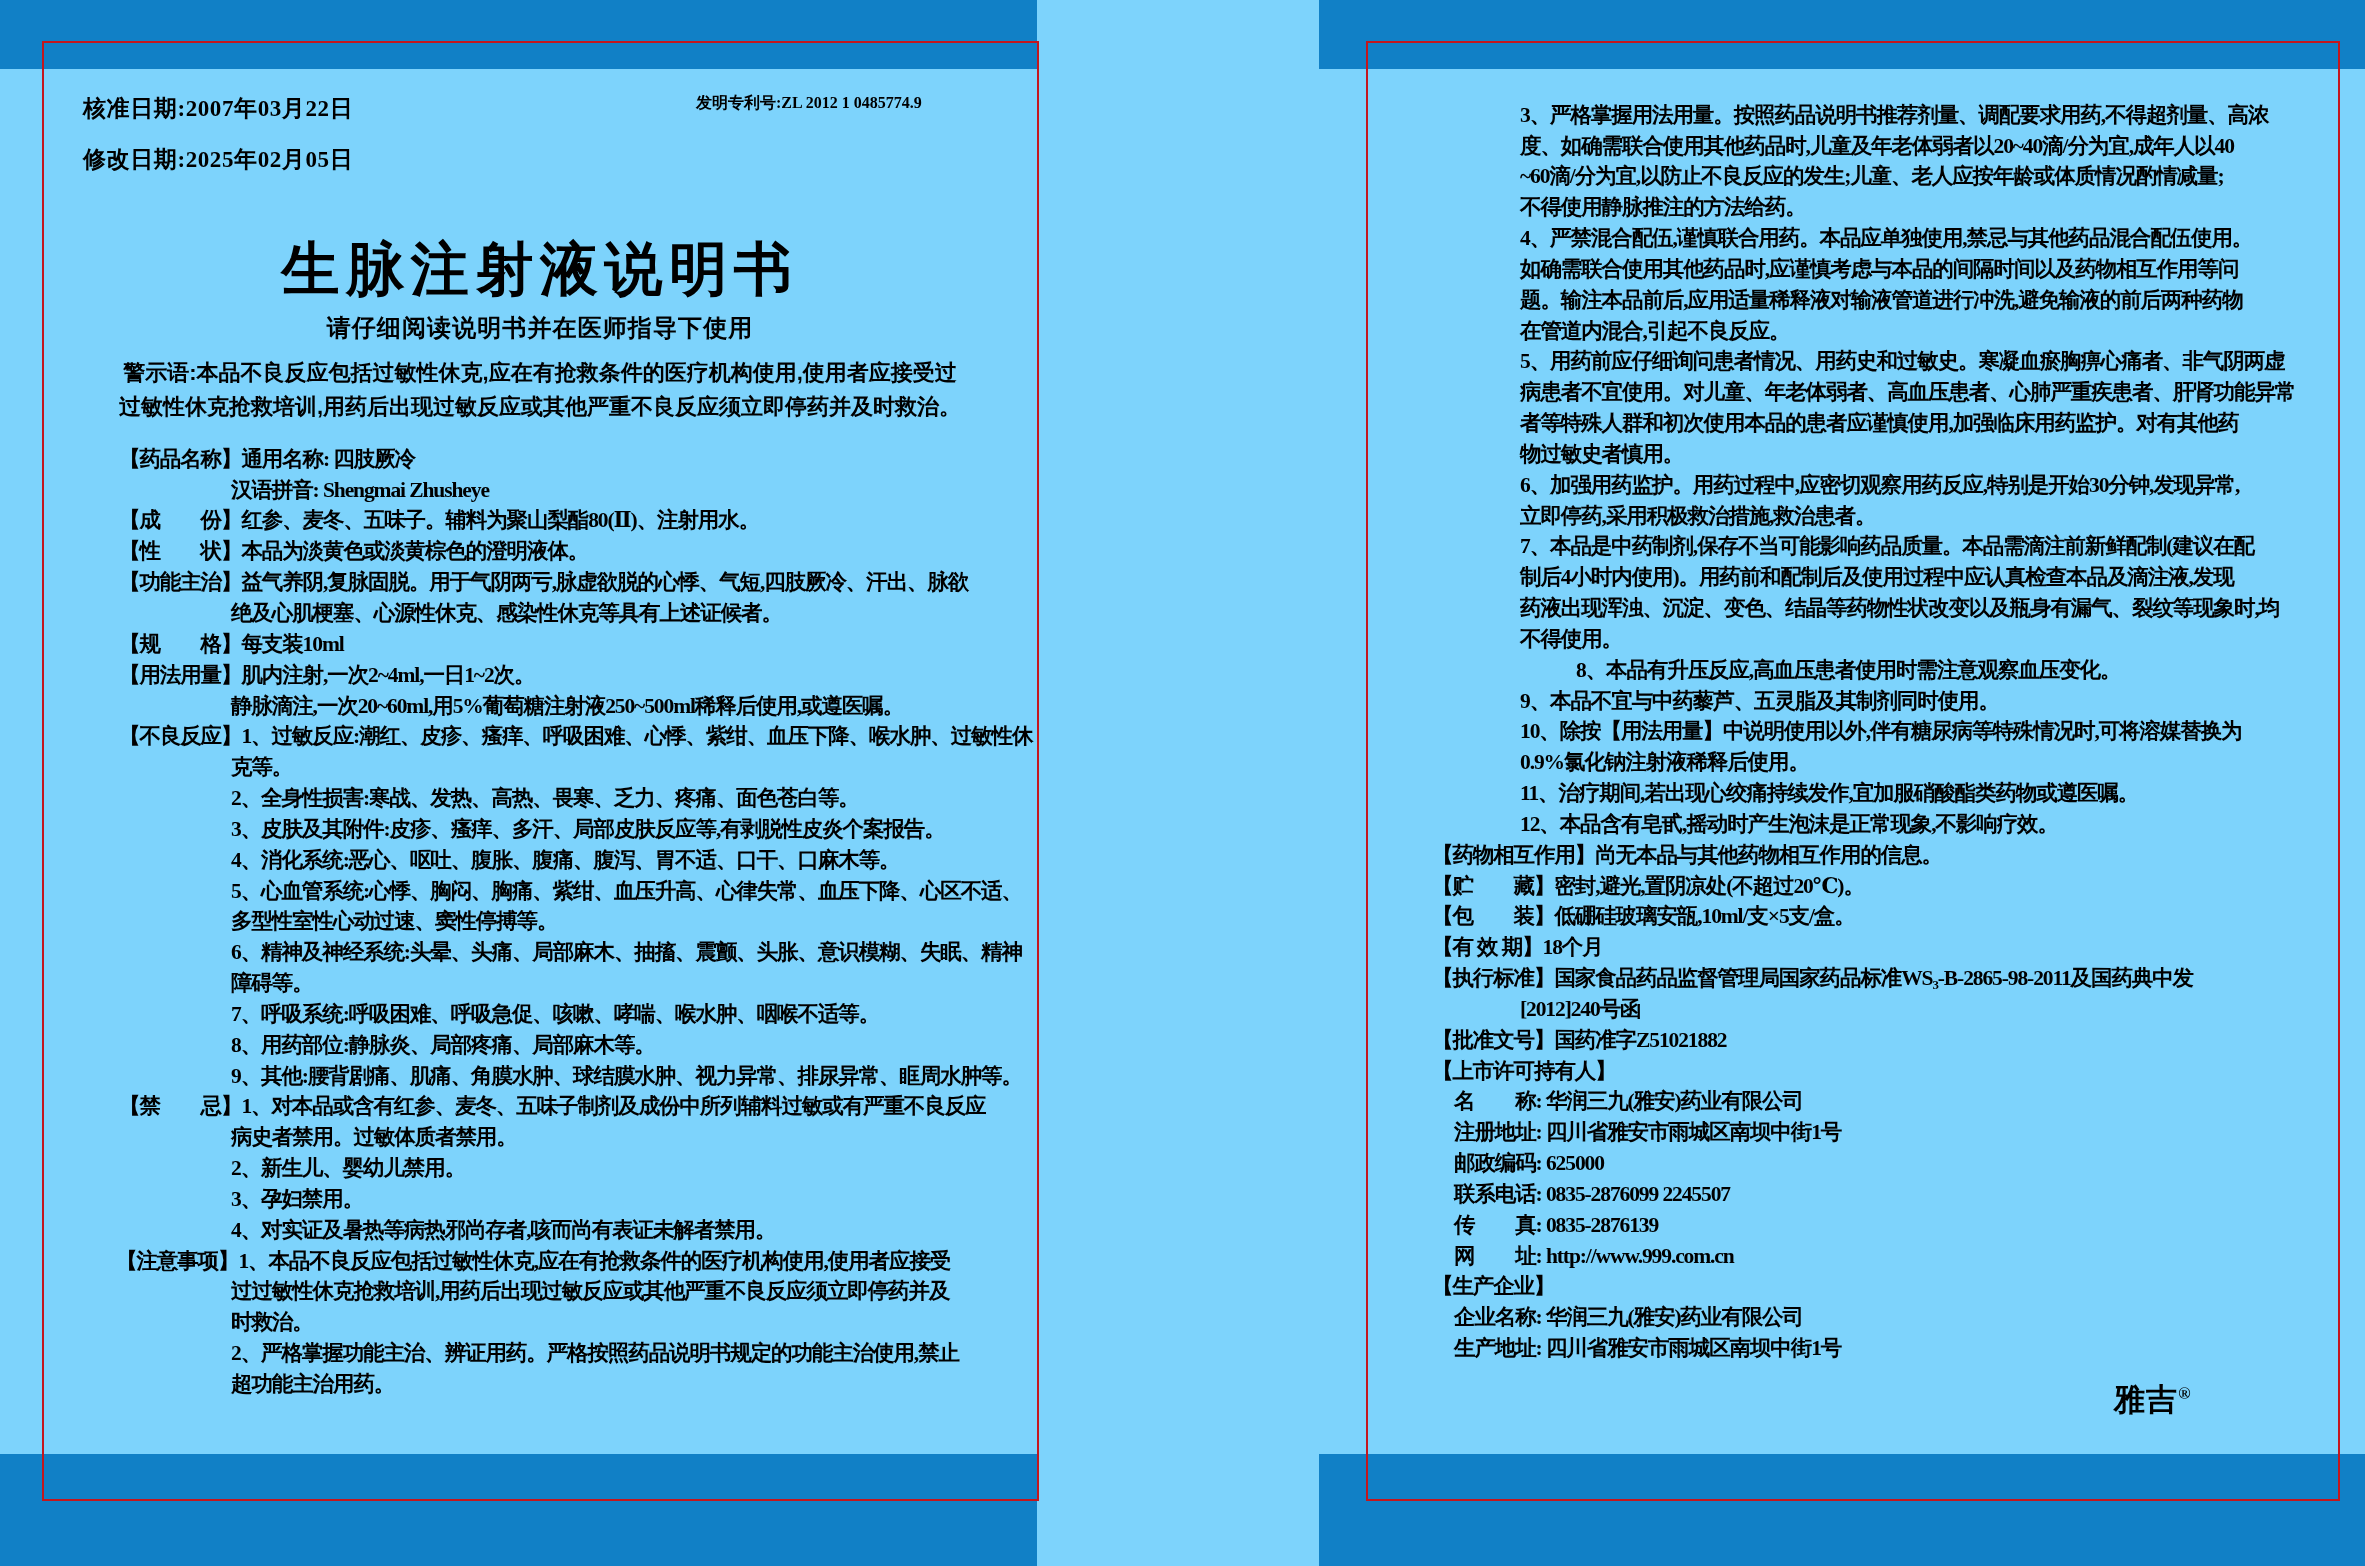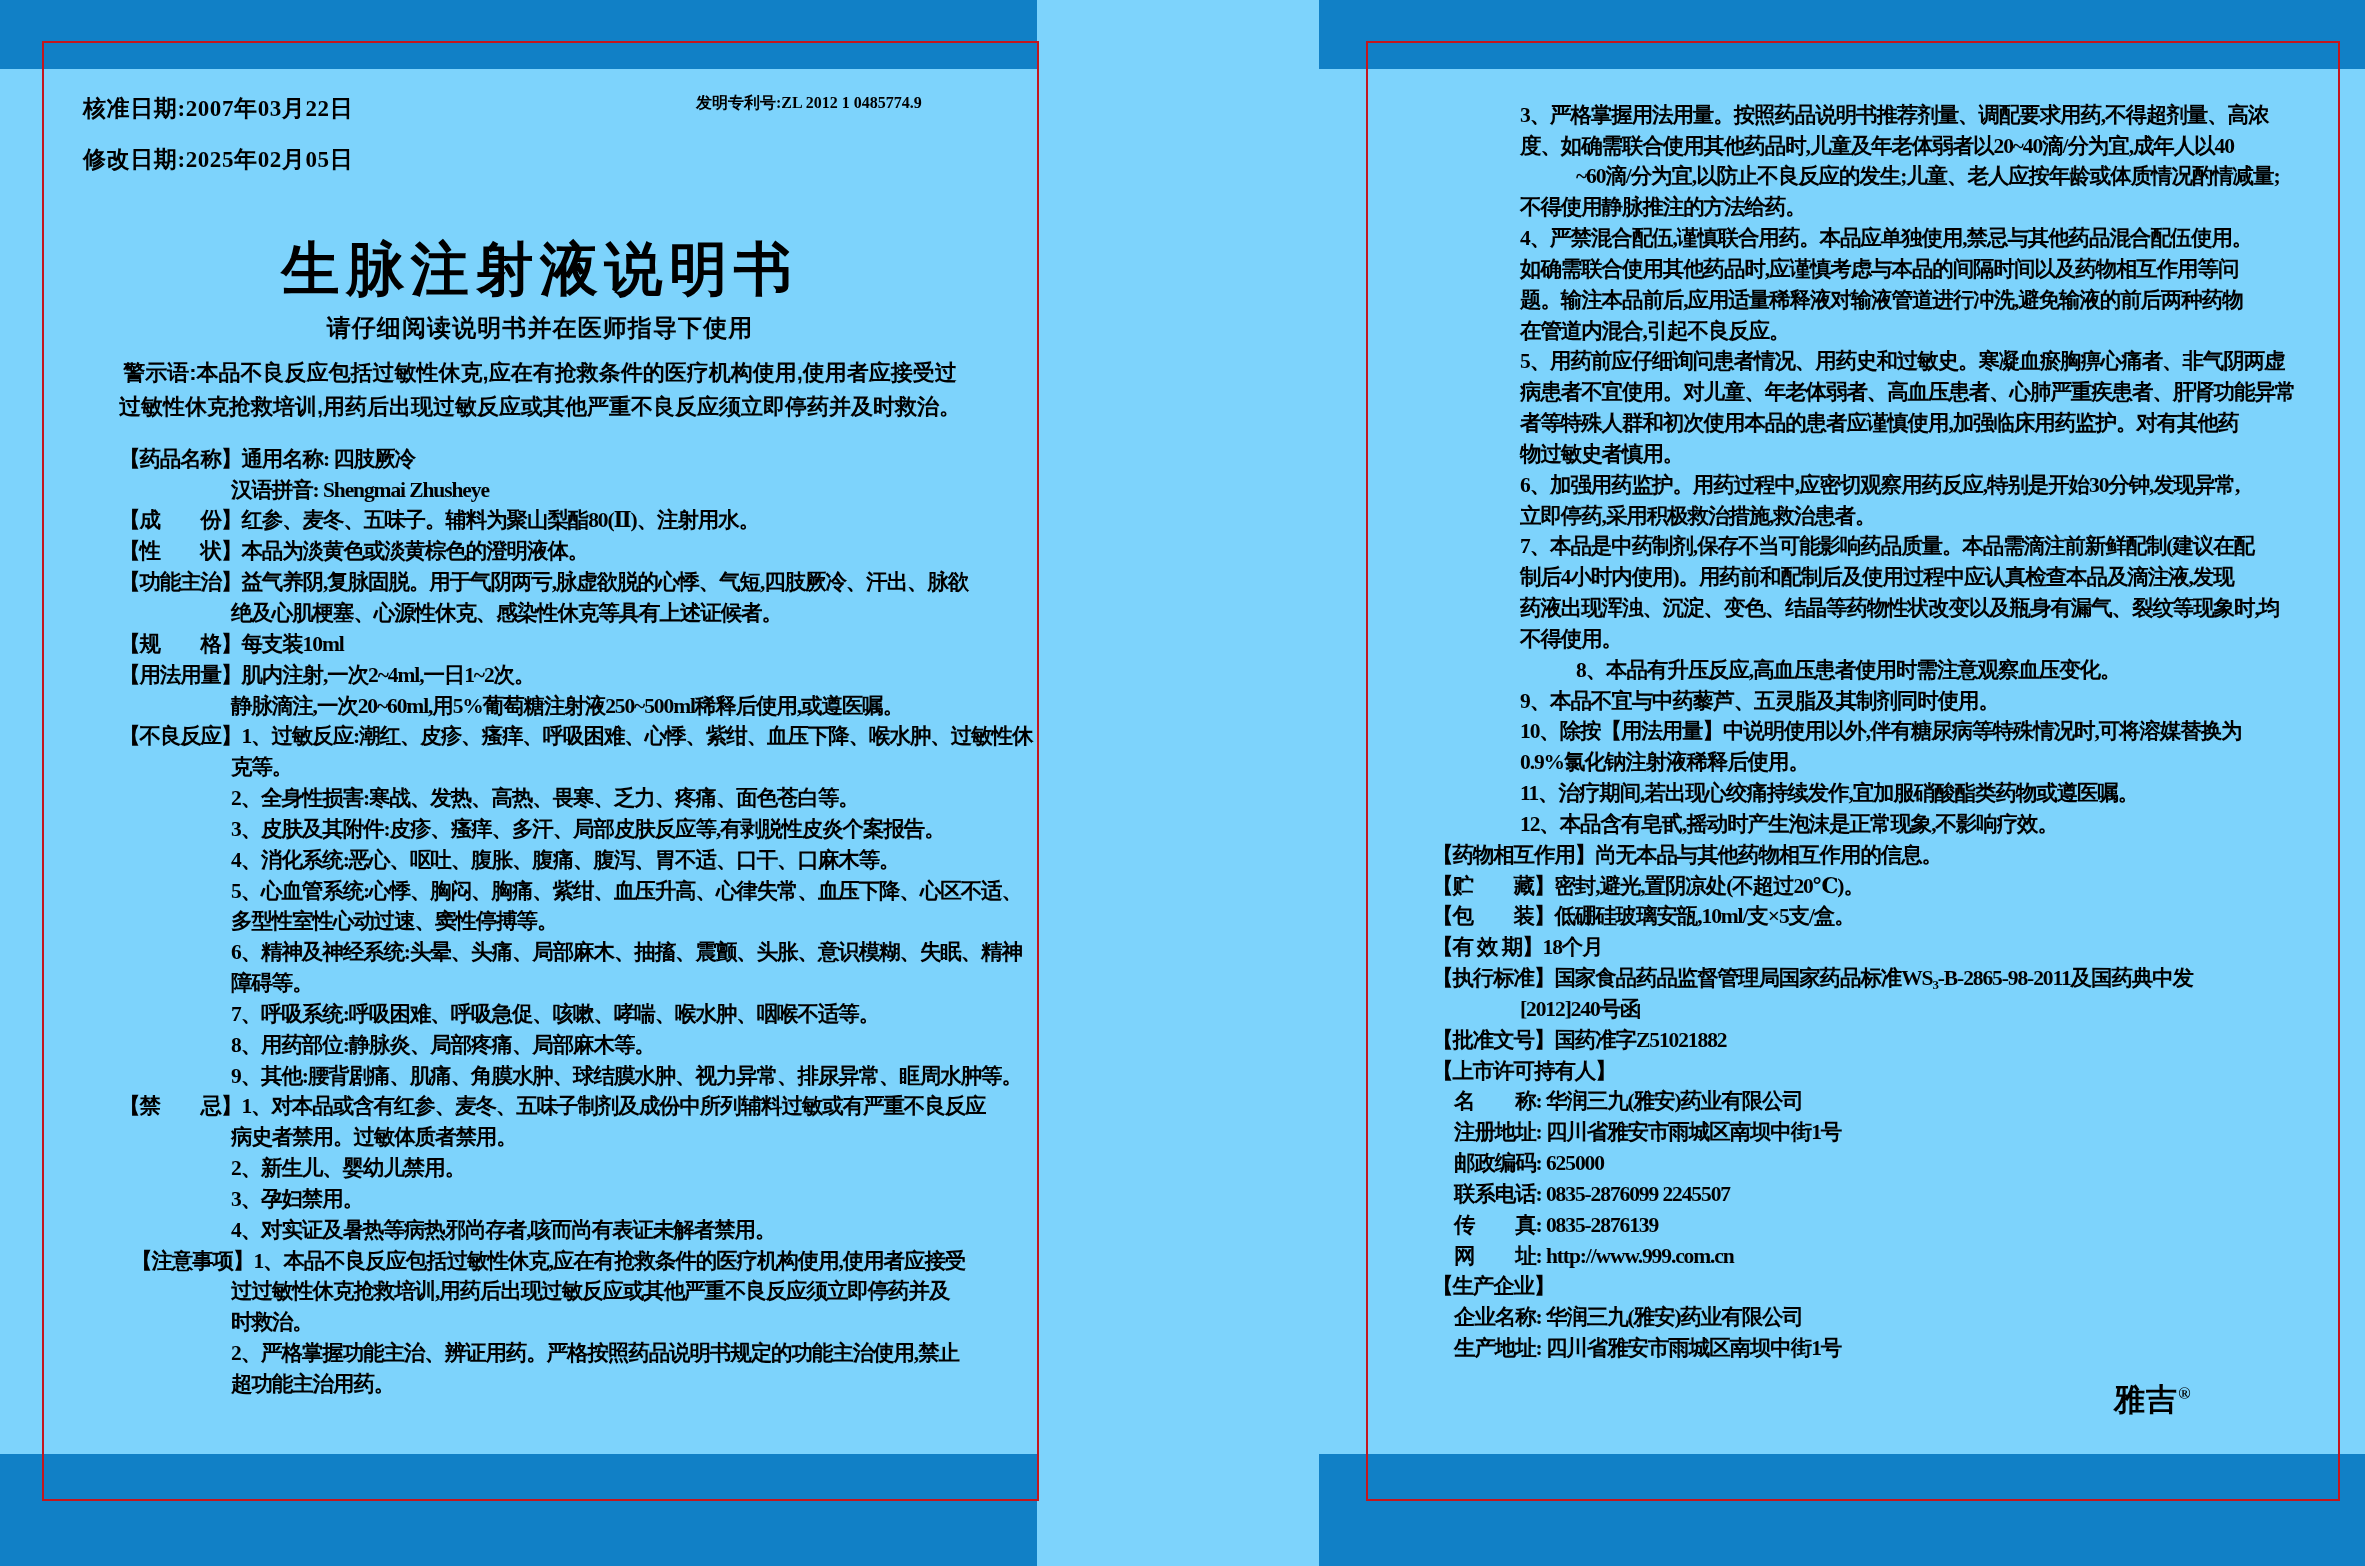--- a/index.html
+++ b/index.html
@@ -76,30 +76,30 @@
       <div class="ln" style="left: 231px; top: 937px;">6、精神及神经系统:头晕、头痛、局部麻木、抽搐、震颤、头胀、意识模糊、失眠、精神</div>
       <div class="ln" style="left: 231px; top: 968px;">障碍等。</div>
       <div class="ln" style="left: 231px; top: 999px;">7、呼吸系统:呼吸困难、呼吸急促、咳嗽、哮喘、喉水肿、咽喉不适等。</div>
       <div class="ln" style="left: 231px; top: 1030px;">8、用药部位:静脉炎、局部疼痛、局部麻木等。</div>
       <div class="ln" style="left: 231px; top: 1061px;">9、其他:腰背剧痛、肌痛、角膜水肿、球结膜水肿、视力异常、排尿异常、眶周水肿等。</div>
       <div class="ln" style="left: 119px; top: 1091px;">【禁　　忌】1、对本品或含有红参、麦冬、五味子制剂及成份中所列辅料过敏或有严重不良反应</div>
       <div class="ln" style="left: 231px; top: 1122px;">病史者禁用。过敏体质者禁用。</div>
       <div class="ln" style="left: 231px; top: 1153px;">2、新生儿、婴幼儿禁用。</div>
       <div class="ln" style="left: 231px; top: 1184px;">3、孕妇禁用。</div>
       <div class="ln" style="left: 231px; top: 1215px;">4、对实证及暑热等病热邪尚存者,咳而尚有表证未解者禁用。</div>
-      <div class="ln" style="left: 131px; top: 1246px;">【注意事项】1、本品不良反应包括过敏性休克,应在有抢救条件的医疗机构使用,使用者应接受</div>
+      <div class="ln" style="left: 116px; top: 1246px;">【注意事项】1、本品不良反应包括过敏性休克,应在有抢救条件的医疗机构使用,使用者应接受</div>
       <div class="ln" style="left: 231px; top: 1276px;">过过敏性休克抢救培训,用药后出现过敏反应或其他严重不良反应须立即停药并及</div>
       <div class="ln" style="left: 231px; top: 1307px;">时救治。</div>
       <div class="ln" style="left: 231px; top: 1338px;">2、严格掌握功能主治、辨证用药。严格按照药品说明书规定的功能主治使用,禁止</div>
       <div class="ln" style="left: 231px; top: 1369px;">超功能主治用药。</div>
     </div>
   <div class="body-host" id="right-body">
       <div class="ln" style="left: 1520px; top: 100px;">3、严格掌握用法用量。按照药品说明书推荐剂量、调配要求用药,不得超剂量、高浓</div>
       <div class="ln" style="left: 1520px; top: 131px;">度、如确需联合使用其他药品时,儿童及年老体弱者以20~40滴/分为宜,成年人以40</div>
-      <div class="ln" style="left: 1576px; top: 161px; font-family: Liberation Serif, serif;">~60滴/分为宜,以防止不良反应的发生;儿童、老人应按年龄或体质情况酌情减量;</div>
+      <div class="ln" style="left: 1520px; top: 161px; font-family: Liberation Serif, serif;">~60滴/分为宜,以防止不良反应的发生;儿童、老人应按年龄或体质情况酌情减量;</div>
       <div class="ln" style="left: 1520px; top: 192px;">不得使用静脉推注的方法给药。</div>
       <div class="ln" style="left: 1520px; top: 223px;">4、严禁混合配伍,谨慎联合用药。本品应单独使用,禁忌与其他药品混合配伍使用。</div>
       <div class="ln" style="left: 1520px; top: 254px;">如确需联合使用其他药品时,应谨慎考虑与本品的间隔时间以及药物相互作用等问</div>
       <div class="ln" style="left: 1520px; top: 285px;">题。输注本品前后,应用适量稀释液对输液管道进行冲洗,避免输液的前后两种药物</div>
       <div class="ln" style="left: 1520px; top: 316px;">在管道内混合,引起不良反应。</div>
       <div class="ln" style="left: 1520px; top: 346px;">5、用药前应仔细询问患者情况、用药史和过敏史。寒凝血瘀胸痹心痛者、非气阴两虚</div>
       <div class="ln" style="left: 1520px; top: 408px;">者等特殊人群和初次使用本品的患者应谨慎使用,加强临床用药监护。对有其他药</div>
       <div class="ln" style="left: 1520px; top: 377px;">病患者不宜使用。对儿童、年老体弱者、高血压患者、心肺严重疾患者、肝肾功能异常</div>
       <div class="ln" style="left: 1520px; top: 439px;">物过敏史者慎用。</div>
       <div class="ln" style="left: 1520px; top: 470px;">6、加强用药监护。用药过程中,应密切观察用药反应,特别是开始30分钟,发现异常,</div>

